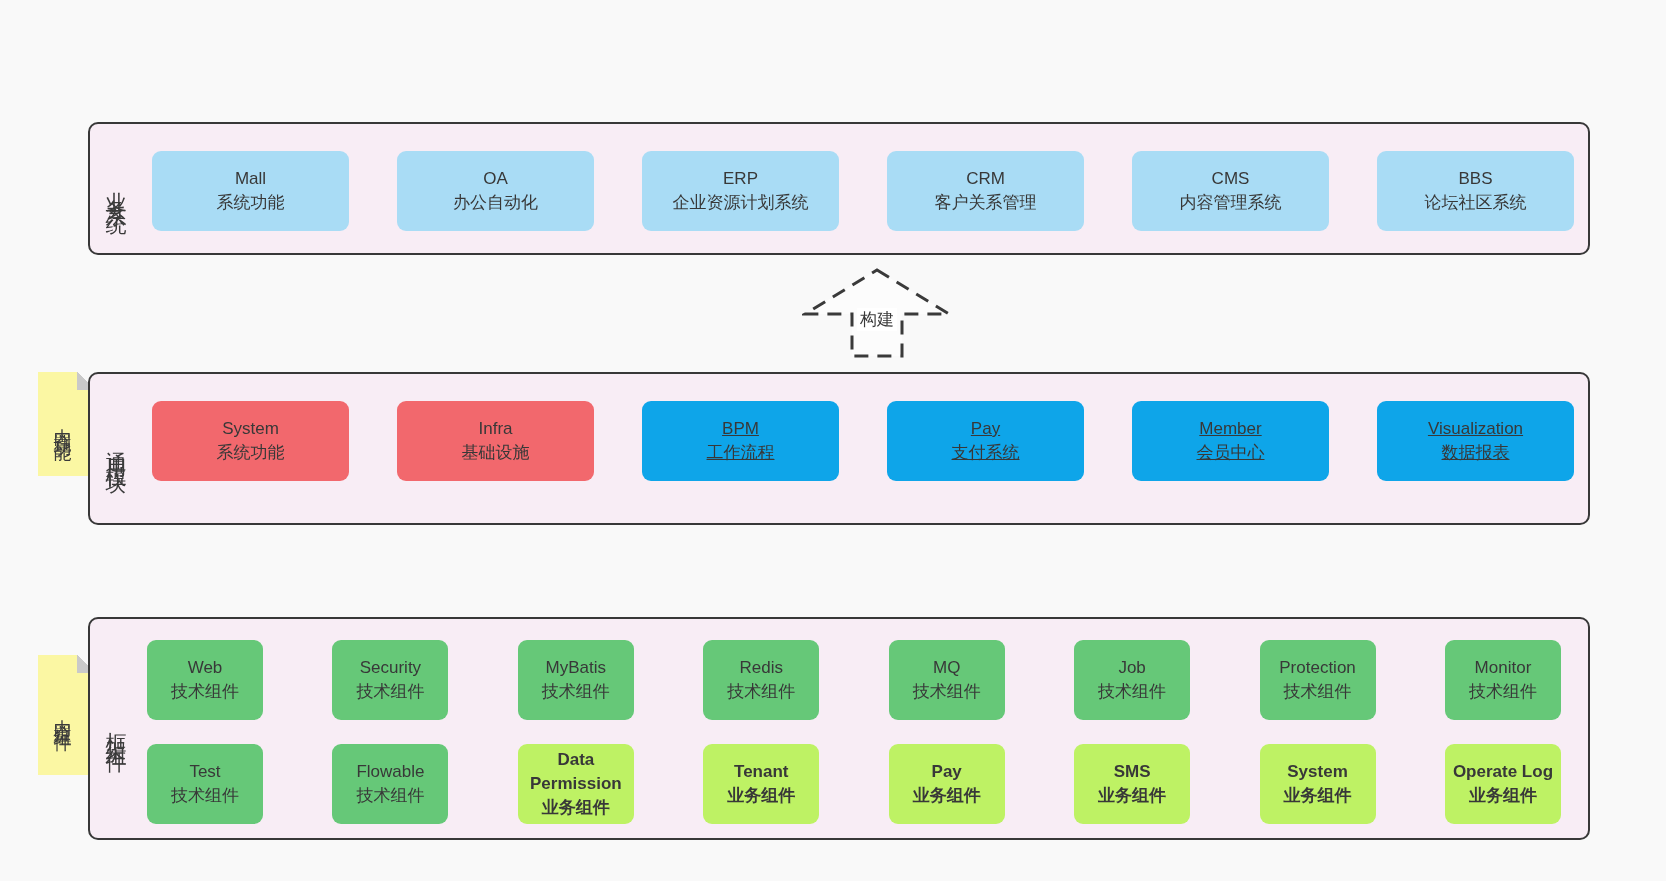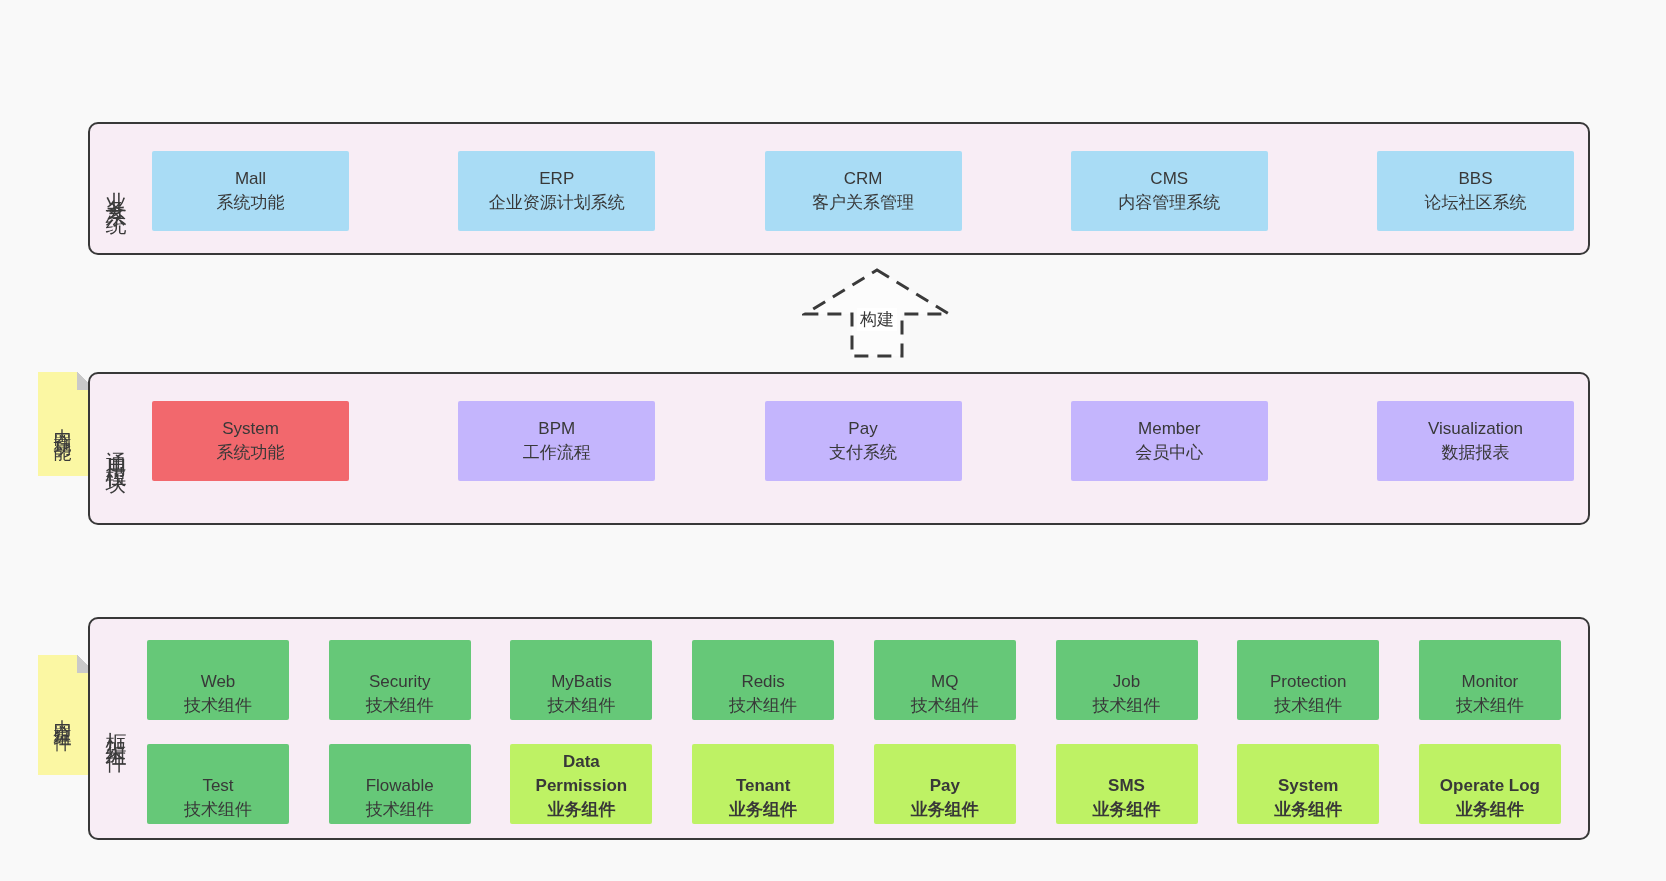--- a/index.html
+++ b/index.html
@@ -16,28 +16,28 @@
   .band-label { position:absolute; left:8px; top:0; bottom:0; width:36px;
                 display:flex; align-items:center; justify-content:center;
                 writing-mode:vertical-lr; text-orientation:upright;
                 font-size:21px; letter-spacing:7px; color:#3a3a3a; }
 
   .row { position:absolute; display:flex; justify-content:space-between; }
   .row-wide { left:62px; right:14px; top:27px; height:80px; }
   .row-c1 { left:57px; right:27px; top:21px;  height:80px; }
   .row-c2 { left:57px; right:27px; top:125px; height:80px; }
 
-  .box { border-radius:2px; display:flex; flex-direction:column; justify-content:center;
+  .box { border-radius:9px; display:flex; flex-direction:column; justify-content:center;
          align-items:center; text-align:center; font-size:17px; line-height:24px;
          color:#383838; box-sizing:border-box; padding:2px 6px; }
   .row-wide .box { width:197px; }
-  .row-c1 .box, .row-c2 .box { width:142px;justify-content:flex-end; }
+  .row-c1 .box, .row-c2 .box { width:116px; }
   .blue       { background:#a9dcf5; }
   .red        { background:#f2686d; }
-  .pink       { background:#c4b5fd; }
+  .pink       { background:#0ea5e9;text-decoration:underline; }
   .green      { background:#66c878; }
   .lightgreen { background:#bef264;font-weight:bold; }
 
   
   .note { position:absolute; left:38px; width:57px; background:#fbf7a3; z-index:1;
           display:flex; align-items:center; justify-content:flex-start; }
   .note-modules    { top:372px; height:104px; }
   .note-components { top:655px; height:120px; }
   .note-text { width:100%; height:100%; display:flex; align-items:center; justify-content:center;
                writing-mode:vertical-lr; text-orientation:upright; font-size:18px;
@@ -75,20 +75,24 @@
   </div>
 
   <div class="band band-business">
     <div class="band-label">业务系统</div>
     <div class="row row-wide">
       <div class="box blue">
         <span>Mall</span>
         <span>系统功能</span>
       </div>
       <div class="box blue">
+        <span>OA</span>
+        <span>办公自动化</span>
+      </div>
+      <div class="box blue">
         <span>ERP</span>
         <span>企业资源计划系统</span>
       </div>
       <div class="box blue">
         <span>CRM</span>
         <span>客户关系管理</span>
       </div>
       <div class="box blue">
         <span>CMS</span>
         <span>内容管理系统</span>
@@ -100,20 +104,24 @@
     </div>
   </div>
 
   <div class="band band-modules">
     <div class="band-label">通用模块</div>
     <div class="row row-wide">
       <div class="box red">
         <span>System</span>
         <span>系统功能</span>
       </div>
+      <div class="box red">
+        <span>Infra</span>
+        <span>基础设施</span>
+      </div>
       <div class="box pink">
         <span>BPM</span>
         <span>工作流程</span>
       </div>
       <div class="box pink">
         <span>Pay</span>
         <span>支付系统</span>
       </div>
       <div class="box pink">
         <span>Member</span>

